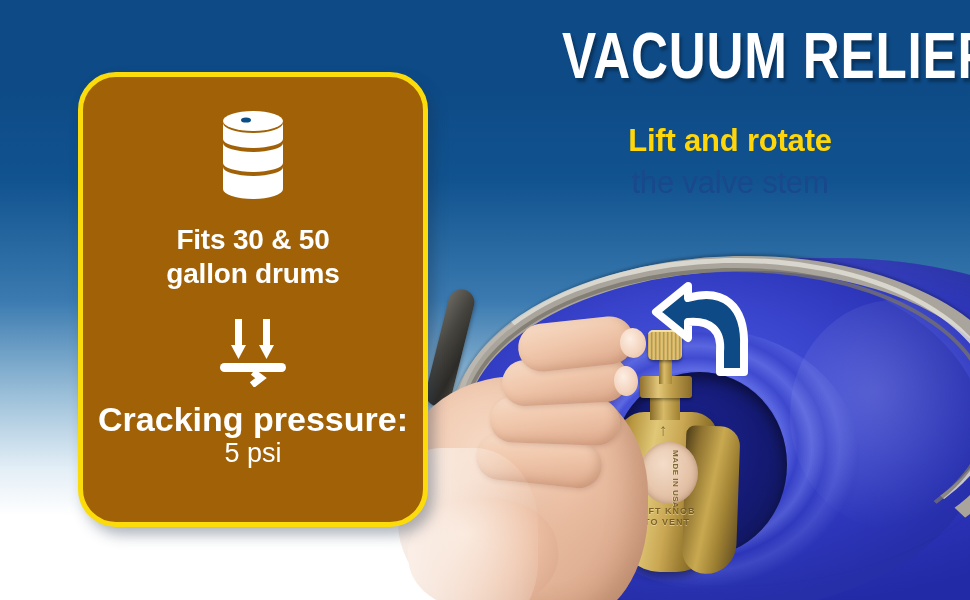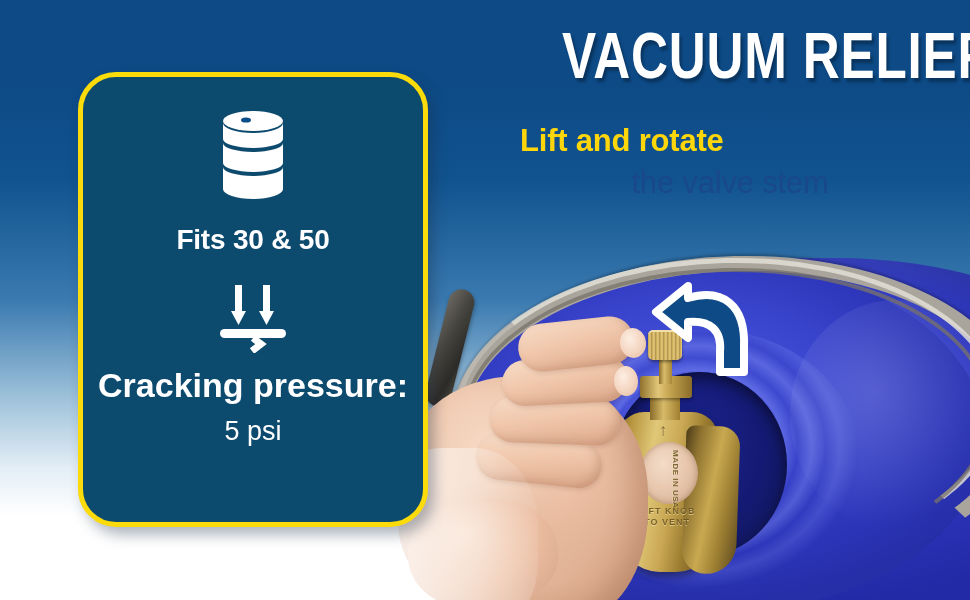--- a/index.html
+++ b/index.html
@@ -316,21 +316,21 @@
   }
 
   
   .panel {
     position: absolute;
     left: 78px;
     top: 72px;
     width: 350px;
     height: 455px;
     box-sizing: border-box;
-    background: #0c4a6e;
+    background: #a16207;
     border: 5px solid #fbdc0a;
     border-radius: 38px;
     box-shadow: 6px 8px 14px rgba(30,45,70,0.35);
     display: flex;
     flex-direction: column;
     align-items: center;
     justify-content: flex-start;
     padding-top: 32px;
   }
   .drum-icon { width: 74px; height: 100px; margin-bottom: 14px; }
@@ -352,21 +352,21 @@
     line-height: 33px;
     text-align: center;
     margin: 0;
   }
   .panel-text-3 {
     color: #ffffff;
     font-weight: normal;
     font-size: 27px;
     line-height: 34px;
     text-align: center;
-    margin: 12px;
+    margin: 0;
   }
 
   
   .title {
     position: absolute;
     left: 520px;
     top: 22px;
     width: 420px;
     text-align: center;
     color: #ffffff;
@@ -377,20 +377,21 @@
     transform: scaleX(0.80);
     transform-origin: center top;
     text-shadow: 3px 4px 3px rgba(0,0,0,0.30);
     white-space: nowrap;
   }
   .subtitle-1 {
     position: absolute;
     left: 520px;
     top: 122px;
     width: 420px;
+    text-align: center;
     color: #ffd60a;
     font-size: 31px;
     line-height: 38px;
     font-weight: bold;
     letter-spacing: -0.2px;
   }
   .subtitle-2 {
     position: absolute;
     left: 520px;
     top: 163px;
@@ -465,20 +466,21 @@
     <svg class="drum-icon" viewBox="0 0 74 100">
       <ellipse cx="37" cy="12" rx="30" ry="10" fill="#ffffff"></ellipse>
       <ellipse cx="30" cy="11" rx="5" ry="2.6" fill="#0a4d87"></ellipse>
       <path d="M7 14 v16 a30 9 0 0 0 60 0 V14 a30 10 0 0 1 -60 0 Z" fill="#ffffff"></path>
       <path d="M7 34 v20 a30 9 0 0 0 60 0 V34 a30 9 0 0 1 -60 0 Z" fill="#ffffff"></path>
       <path d="M7 58 v22 a30 10 0 0 0 60 0 V58 a30 9 0 0 1 -60 0 Z" fill="#ffffff"></path>
     </svg>
 
     <div class="panel-text-1">
       <div>Fits 30 &amp; 50</div>
+      <div>gallon drums</div>
     </div>
 
     <svg class="pressure-icon" viewBox="0 0 78 70">
       <rect x="21" y="2" width="7" height="28" fill="#ffffff"></rect>
       <polygon points="17,28 32,28 24.5,42" fill="#ffffff"></polygon>
       <rect x="49" y="2" width="7" height="28" fill="#ffffff"></rect>
       <polygon points="45,28 60,28 52.5,42" fill="#ffffff"></polygon>
       <rect x="6" y="46" width="66" height="9" rx="4.5" fill="#ffffff"></rect>
       <path d="M39 55 L47 61 L38 68" fill="none" stroke="#ffffff" stroke-width="7" stroke-linejoin="miter" stroke-linecap="butt"></path>
     </svg>

